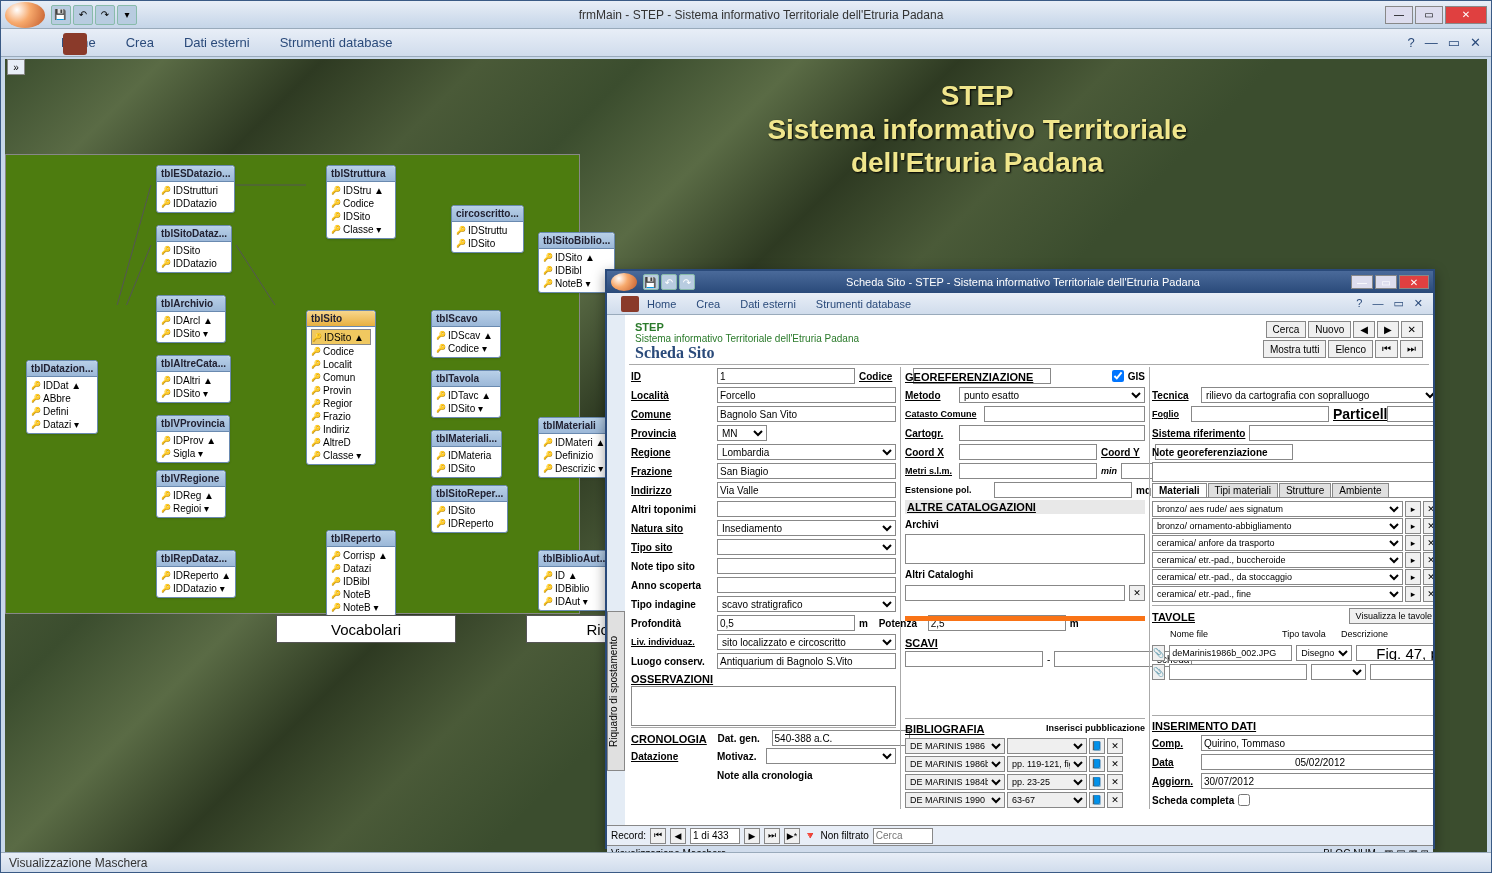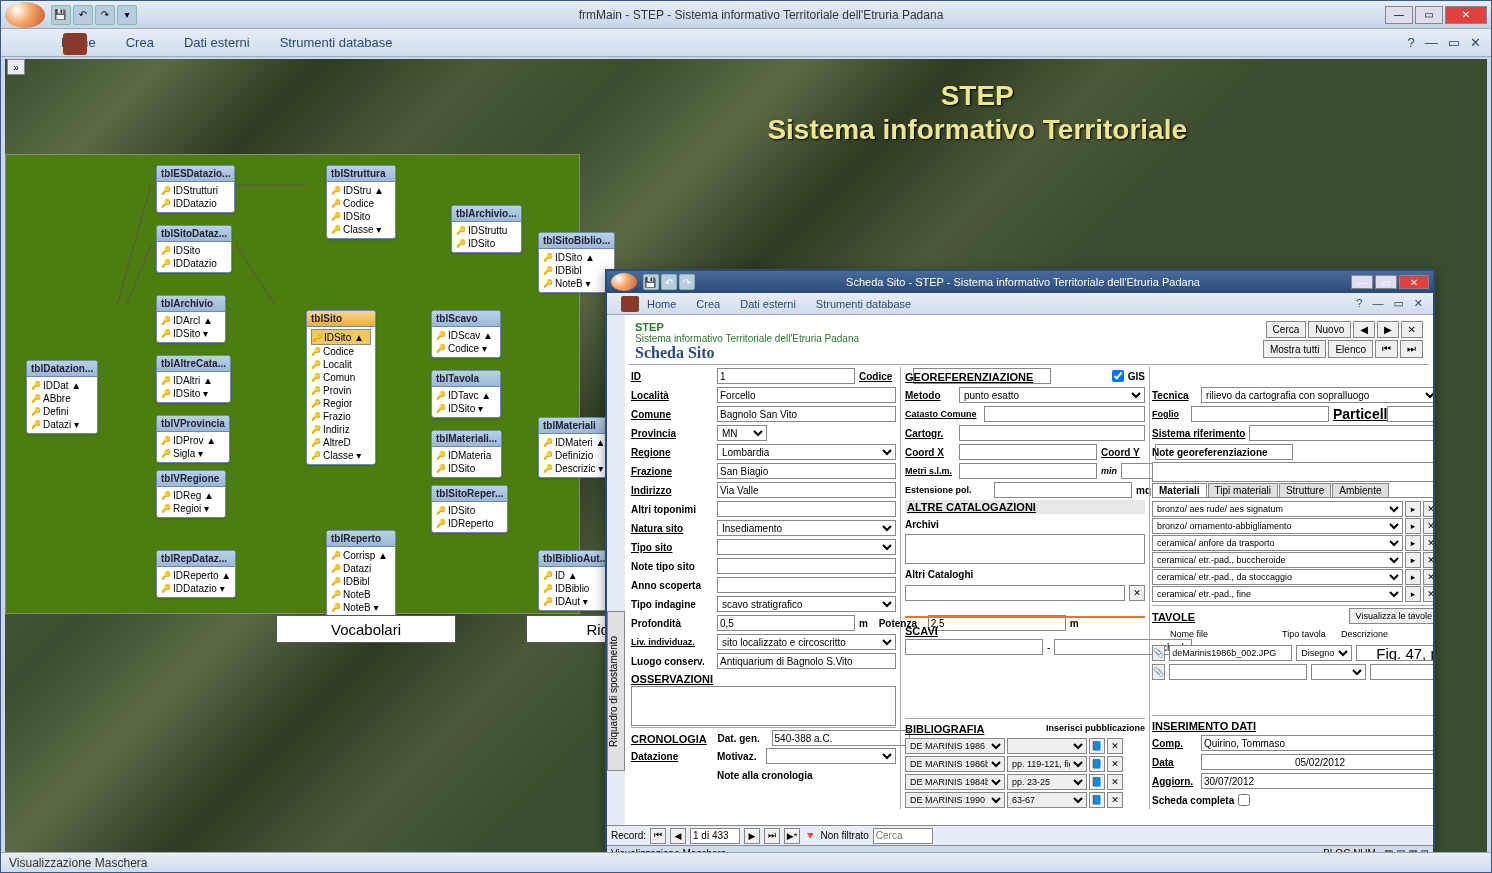--- a/index.html
+++ b/index.html
@@ -122,20 +122,21 @@
     </div>
   </div>
 
   <button class="collapse-btn">»</button>
 
   <div class="canvas">
     <div class="terrain"></div>
     <div class="step-title">
       <div>STEP</div>
       <div>Sistema informativo Territoriale</div>
+      <div>dell'Etruria Padana</div>
     </div>
 
     <div class="diagram-panel">
       <svg class="rel-lines">
         <g stroke="#555" stroke-width="1" fill="none">
           <path d="M90 225 L145 30"></path>
             <path d="M90 225 L145 90"></path>
             <path d="M90 225 L145 415"></path>
           <path d="M230 30 L315 30"></path>
             <path d="M230 90 L295 190"></path>
@@ -352,21 +353,21 @@
                 <span class="pk">🔑</span>
                 <span>NoteB</span>
               </div>
               <div class="db-field">
                 <span class="pk">🔑</span>
                 <span>NoteB ▾</span>
               </div>
             </div>
           </div>
           <div class="db-table" style="left: 445px; top: 50px;">
-            <div class="db-table-header">tblArchivio...</div>
+            <div class="db-table-header">circoscritto...</div>
             <div class="db-table-body">
               <div class="db-field">
                 <span class="pk">🔑</span>
                 <span>IDStruttu</span>
               </div>
               <div class="db-field">
                 <span class="pk">🔑</span>
                 <span>IDSito</span>
               </div>
             </div>
@@ -649,21 +650,21 @@
               </div>
             <textarea class="txarea" style="height: 30px;"></textarea>
             <div class="row">
                 <span class="lbl nou">Altri Cataloghi</span>
               </div>
             <div class="row">
                 <input class="inp" style="">
                 <button class="icon-btn">✕</button>
               </div>
             <div style="height:12px"></div>
-            <div class="row" style="border-top:2px solid #f97316;padding-top:5px">
+            <div class="row" style="border-top:5px solid #f97316;padding-top:14px">
                 <span class="section-hdr">SCAVI</span>
               </div>
             <div class="row">
                 <input class="inp sm" style="">
                 <span>-</span>
                 <input class="inp" style="flex: 0 0 50px; text-align: right;" value="scheda">
               </div>
             <div style="flex:1"></div>
             <div class="row" style="border-top:1px solid #aaa">
                 <span class="section-hdr">BIBLIOGRAFIA</span>

